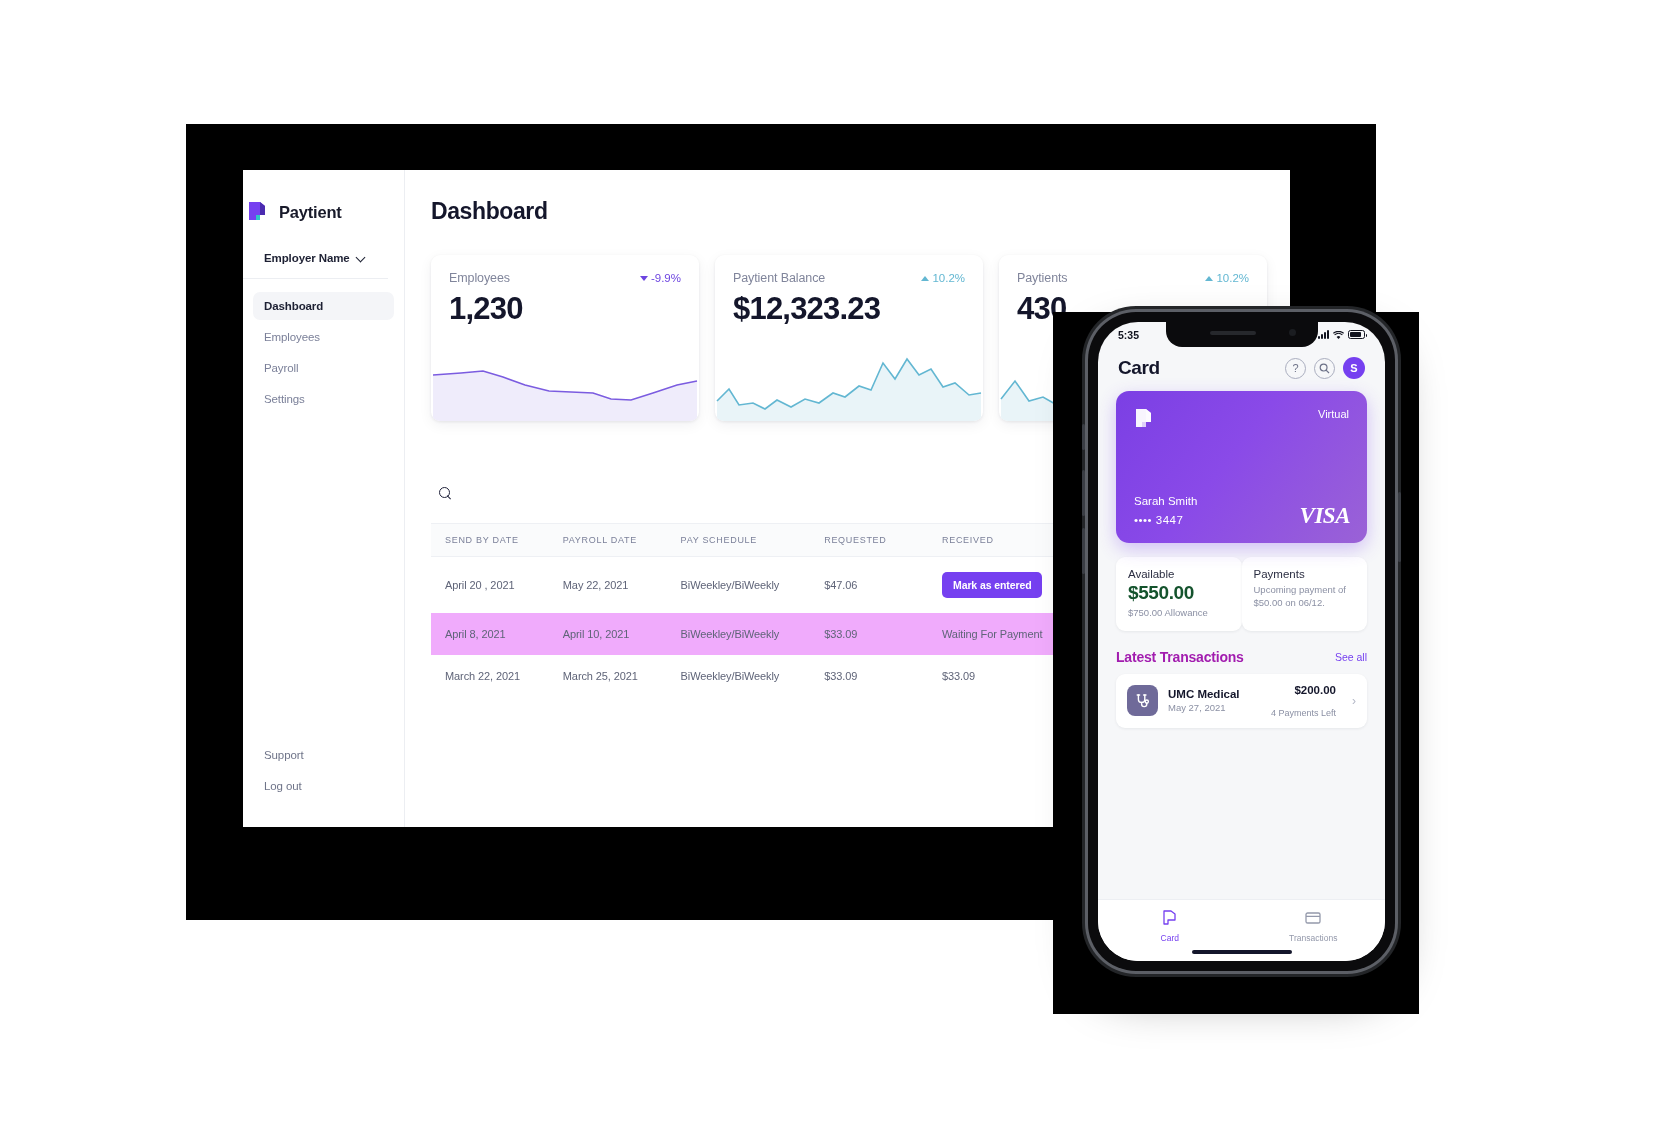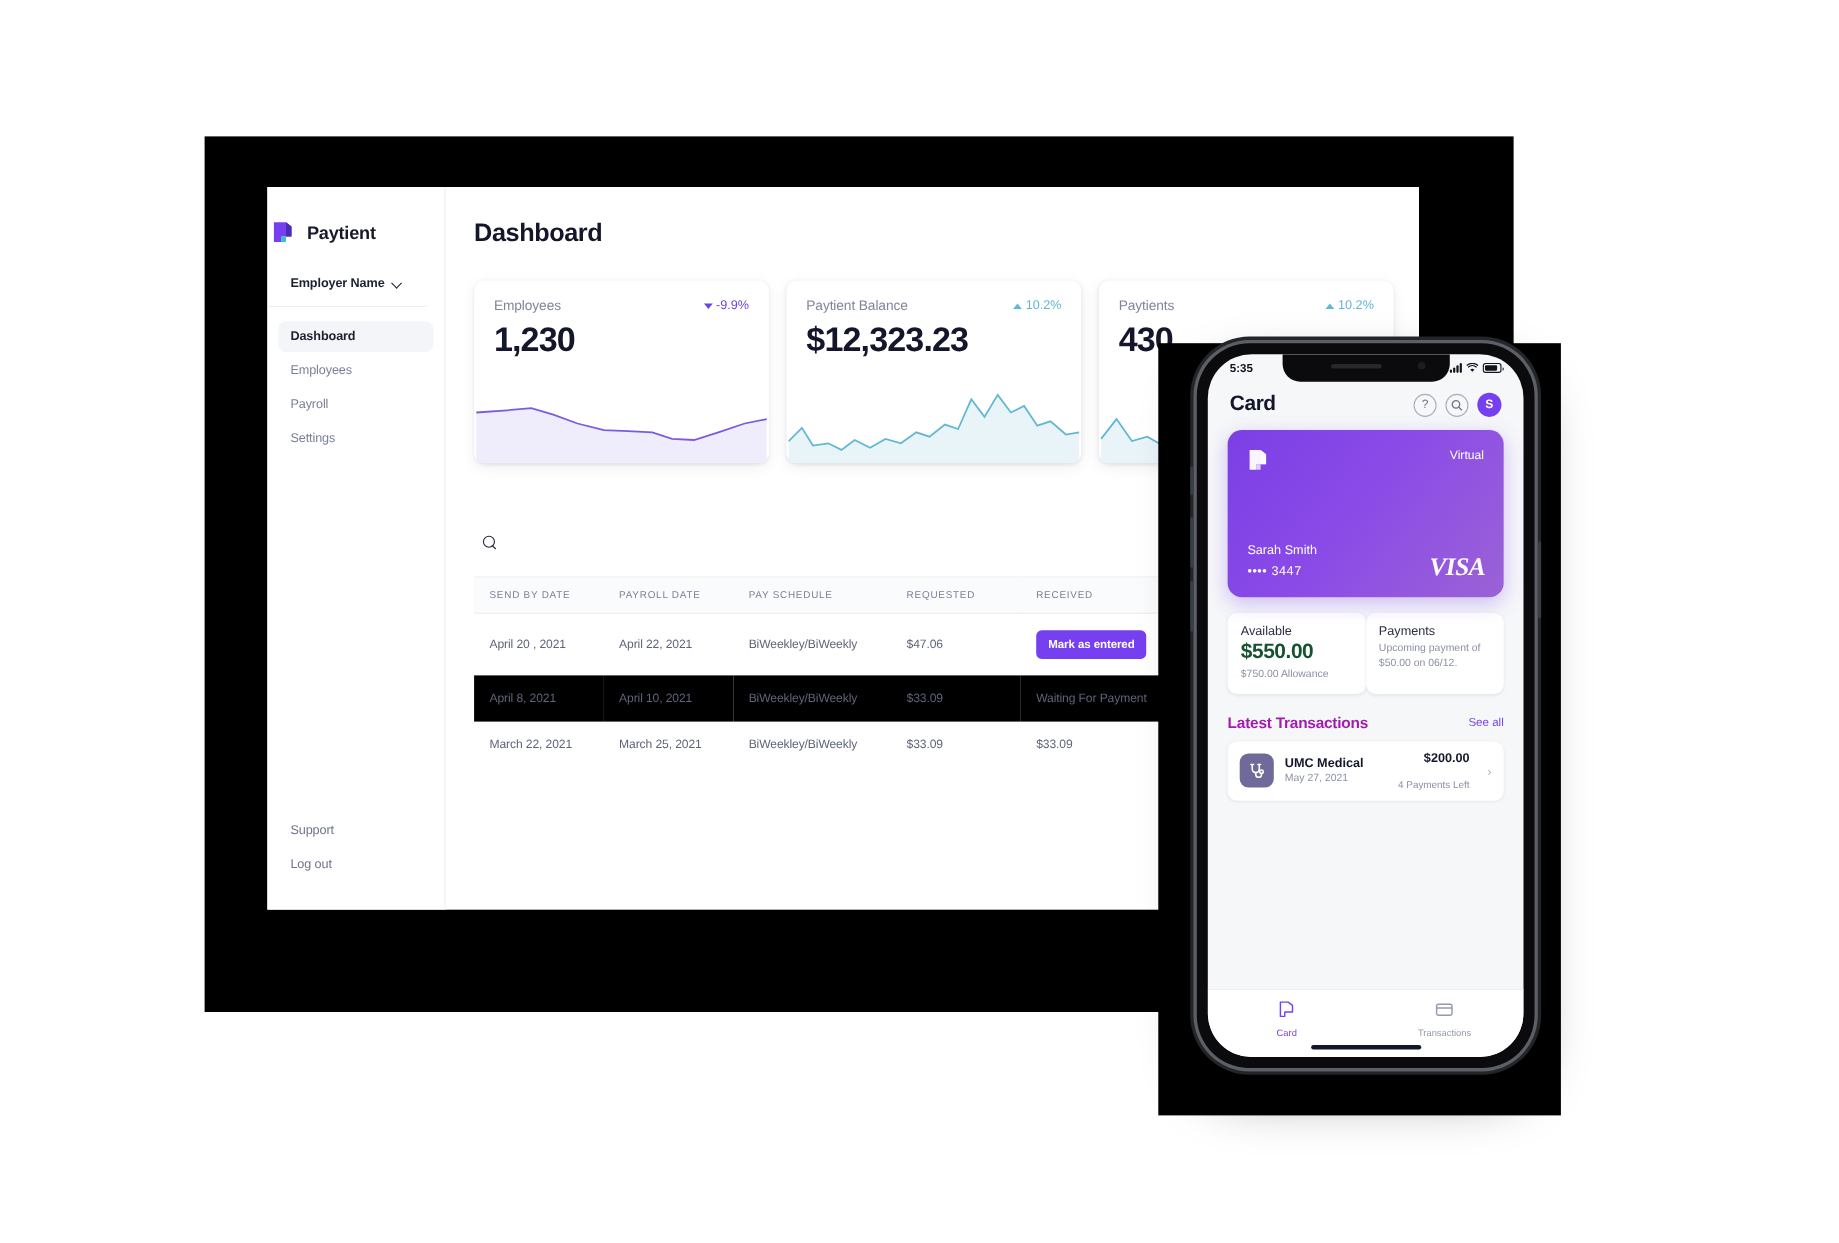--- a/index.html
+++ b/index.html
@@ -100,21 +100,21 @@
   table.data { width: 800px; border-collapse: collapse; margin-top: 18px; table-layout: fixed; }
   table.data th {
     text-align: left; font-size: 9px; font-weight: 500; letter-spacing: 0.7px;
     color: #7b8099; padding: 11px 0 11px 14px; background: #fafbfc;
     border-top: 1px solid #eef0f4; border-bottom: 1px solid #eef0f4;
   }
   table.data td {
     font-size: 11px; color: #5f6478; padding: 15px 0 15px 14px; letter-spacing: -0.1px;
     vertical-align: middle;
   }
-  table.data tr.alt td { background: #000000; }
+  table.data tr.alt td { background: #f0abfc; }
   .col-a { width: 105px; } .col-b { width: 105px; } .col-c { width: 128px; }
   .col-d { width: 105px; } .col-e { width: 120px; } .col-f { width: 150px; }
 
   .btn-entered {
     display: inline-block; background: #7640f0; color: #ffffff;
     font-size: 10.5px; font-weight: 700; padding: 7px 11px; border-radius: 5px;
     border: none; cursor: pointer; letter-spacing: -0.1px;
   }
 
   
@@ -335,21 +335,21 @@
             <th class="col-b">PAYROLL DATE</th>
             <th class="col-c">PAY SCHEDULE</th>
             <th class="col-d">REQUESTED</th>
             <th class="col-e">RECEIVED</th>
             <th class="col-f">ENTERED ON</th>
           </tr>
         </thead>
         <tbody>
           <tr>
             <td>April 20 , 2021</td>
-            <td>April 22, 2021</td>
+            <td>May 22, 2021</td>
             <td>BiWeekley/BiWeekly</td>
             <td>$47.06</td>
             <td>
               <button class="btn-entered">Mark as entered</button>
             </td>
             <td>-</td>
           </tr>
           <tr class="alt">
             <td>April 8, 2021</td>
             <td>April 10, 2021</td>

